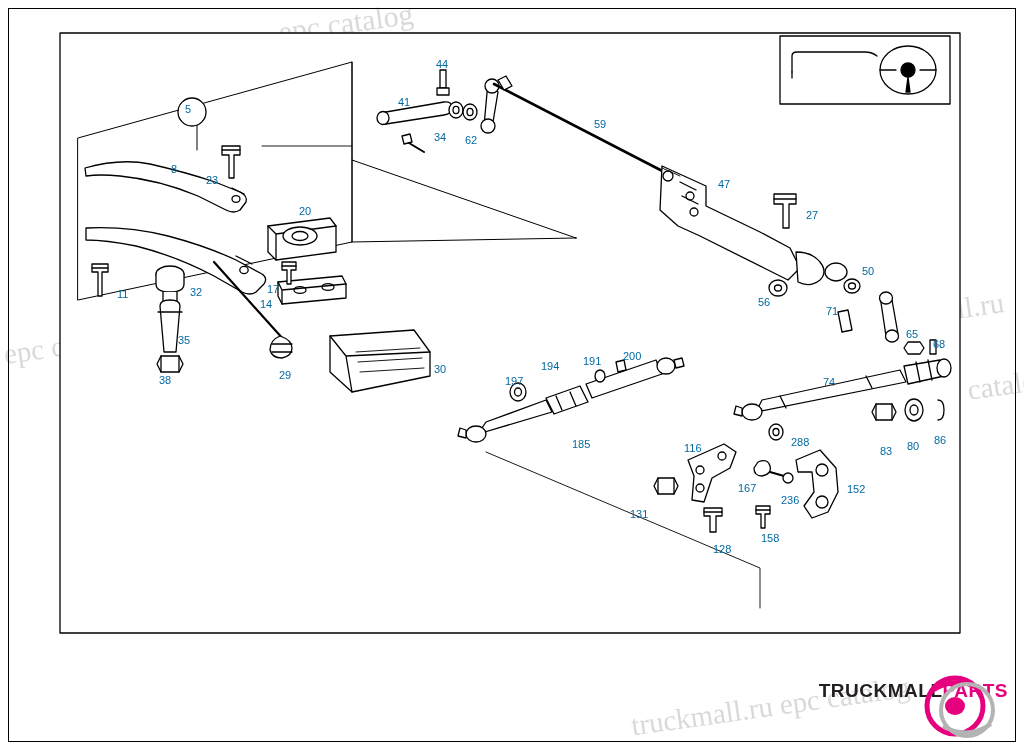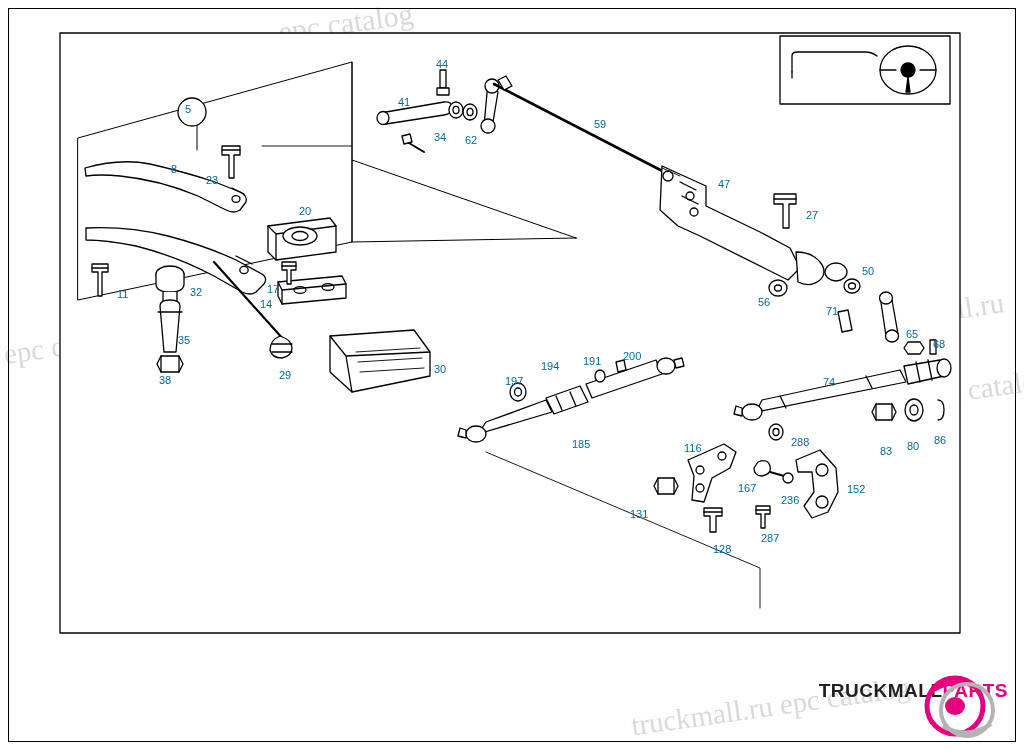--- a/index.html
+++ b/index.html
@@ -271,21 +271,21 @@
       <div class="callout" style="left: 684px; top: 442px;">116</div>
       <div class="callout" style="left: 791px; top: 436px;">288</div>
       <div class="callout" style="left: 880px; top: 445px;">83</div>
       <div class="callout" style="left: 907px; top: 440px;">80</div>
       <div class="callout" style="left: 934px; top: 434px;">86</div>
       <div class="callout" style="left: 738px; top: 482px;">167</div>
       <div class="callout" style="left: 781px; top: 494px;">236</div>
       <div class="callout" style="left: 847px; top: 483px;">152</div>
       <div class="callout" style="left: 630px; top: 508px;">131</div>
       <div class="callout" style="left: 713px; top: 543px;">128</div>
-      <div class="callout" style="left: 761px; top: 532px;">287</div>
+      <div class="callout" style="left: 761px; top: 532px;">158</div>
     </div>
 
   <div class="logo-text">
     <span>TRUCKMALL</span><span class="pink">PARTS</span>
   </div>
   <svg class="logo" viewBox="0 0 175 72">
     <g fill="none" stroke="#e6007e" stroke-width="5">
       <circle cx="118" cy="36" r="28"></circle>
       <path d="M96 20 Q118 6 142 18"></path>
     </g>

